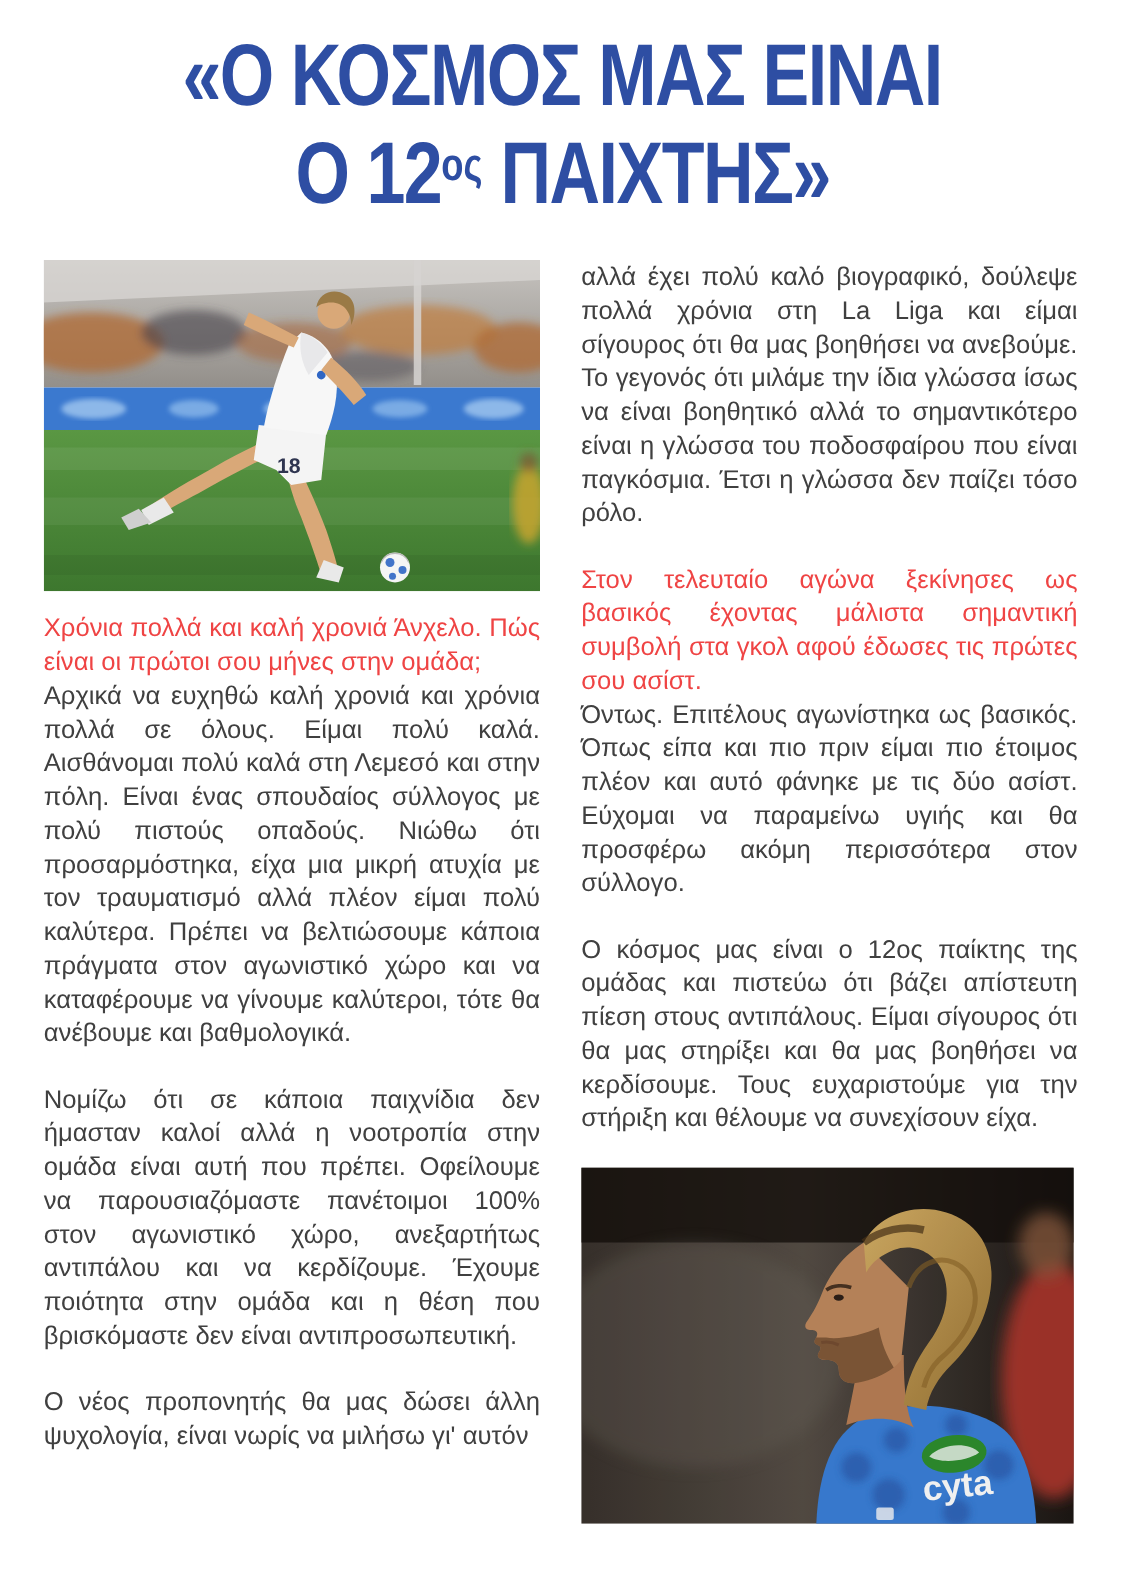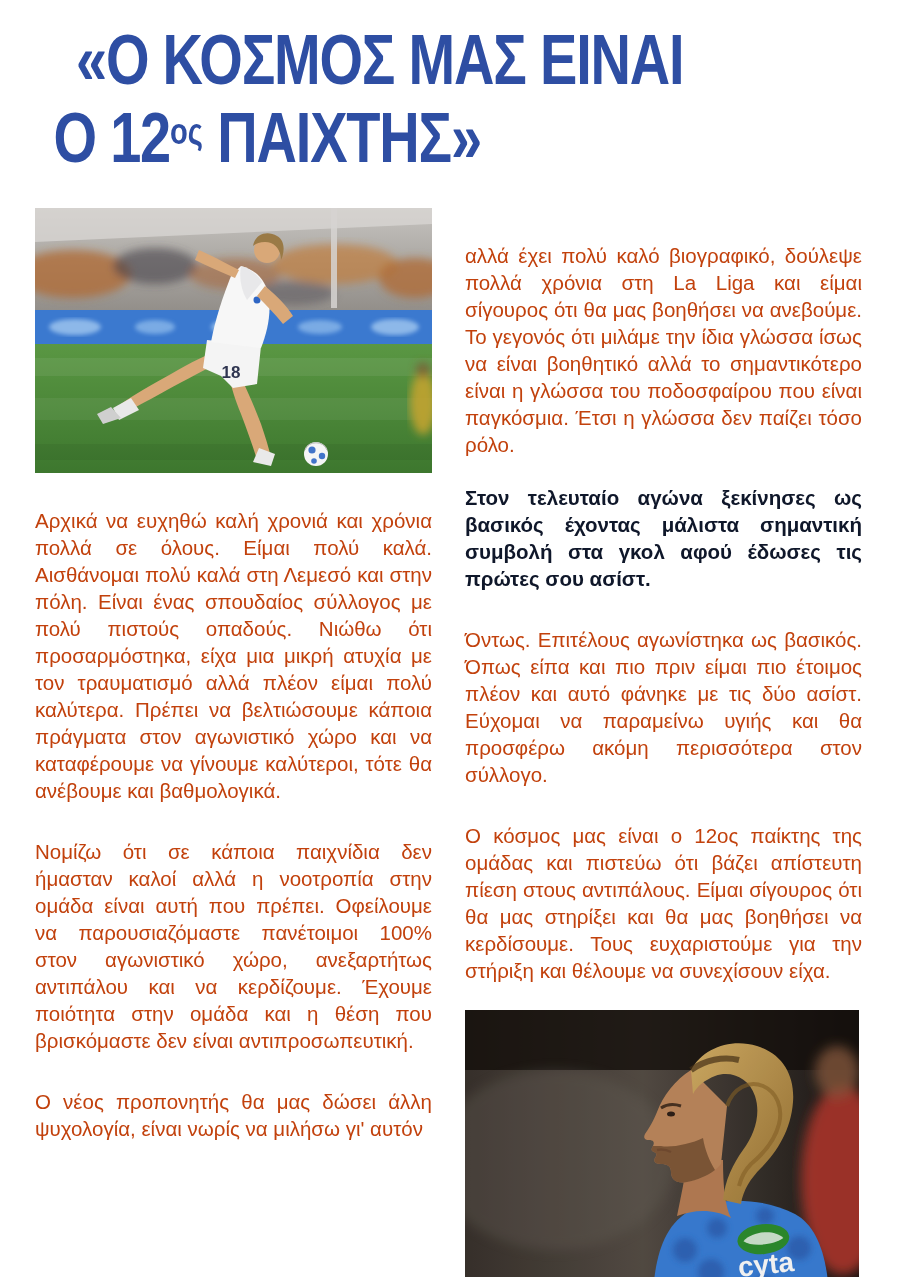--- a/index.html
+++ b/index.html
@@ -5,37 +5,37 @@
   html,body { margin:0; padding:0; background:#e8e8e8; }
   .page {
     position:relative;
     width:900px; height:1277px;
     margin:0 auto;
     background:#ffffff;
     overflow:hidden;
     font-family:"Liberation Sans", sans-serif;
   }
   
-  .title-block { padding-top:24px; color:#2e4ea3; }
+  .title-block { padding-top:24px; text-align:center; color:#2e4ea3; }
   .title-line { font-size:70px; font-weight:bold; line-height:72px; }
   .title-line .squeeze {
     display:inline-block;
     transform:scaleX(0.80);
     transform-origin:50% 50%;
     letter-spacing:-1.5px;
     white-space:nowrap;
   }
   .title-sup { font-size:0.52em; vertical-align:0.5em; letter-spacing:0; }
   
   .columns { display:flex; gap:33px; padding:0 35px; margin-top:34px; }
   .col { width:397px; flex:0 0 397px; }
   
   p { margin:0; font-size:20.5px; line-height:27px; text-align:justify; hyphens:auto; }
-  .q { font-weight:bold; color:#0f172a; }
-  .a { color:#c2410c;margin-top:34px; }
+  .q { font-weight:normal; color:#ef4444; }
+  .a { color:#404040; }
   .qa { margin-bottom:26px; }
   .qa:last-child { margin-bottom:0; }
   
   .photo1 { width:397px; height:265px; display:block; margin-bottom:16px; }
   .photo2 { width:394px; height:285px; display:block; margin-top:12px; }
   svg { display:block; }
 </style>
 </head>
 <body>
 
@@ -130,20 +130,21 @@
         <g>
           <circle cx="281" cy="246" r="12" fill="#f5f5f5"></circle>
           <circle cx="277" cy="242" r="3.6" fill="#2f66c4" opacity="0.9"></circle>
           <circle cx="287" cy="248" r="3.2" fill="#2f66c4" opacity="0.9"></circle>
           <circle cx="279" cy="253" r="2.8" fill="#2f66c4" opacity="0.9"></circle>
           <path d="M270,242 A12 12 0 0 1 292,242" stroke="#b8b8b8" stroke-width="1" fill="none"></path>
         </g>
       </svg>
 
       <div class="qa">
+        <p class="q">Χρόνια πολλά και καλή χρονιά Άνχελο. Πώς είναι οι πρώτοι σου μήνες στην ομάδα;</p>
         <p class="a">Αρχικά να ευχηθώ καλή χρονιά και χρόνια πολλά σε όλους. Είμαι πολύ καλά. Αισθάνομαι πολύ καλά στη Λεμεσό και στην πόλη. Είναι ένας σπουδαίος σύλλογος με πολύ πιστούς οπαδούς. Νιώθω ότι προσαρμόστηκα, είχα μια μικρή ατυχία με τον τραυματισμό αλλά πλέον είμαι πολύ καλύτερα. Πρέπει να βελτιώσουμε κάποια πράγματα στον αγωνιστικό χώρο και να καταφέρουμε να γίνουμε καλύτεροι, τότε θα ανέβουμε και βαθμολογικά.</p>
       </div>
       <div class="qa">
         <p class="a">Νομίζω ότι σε κάποια παιχνίδια δεν ήμασταν καλοί αλλά η νοοτροπία στην ομάδα είναι αυτή που πρέπει. Οφείλουμε να παρουσιαζόμαστε πανέτοιμοι 100% στον αγωνιστικό χώρο, ανεξαρτήτως αντιπάλου και να κερδίζουμε. Έχουμε ποιότητα στην ομάδα και η θέση που βρισκόμαστε δεν είναι αντιπροσωπευτική.</p>
       </div>
       <div class="qa">
         <p class="a">Ο νέος προπονητής θα μας δώσει άλλη ψυχολογία, είναι νωρίς να μιλήσω γι' αυτόν</p>
       </div>
     </div>
 

